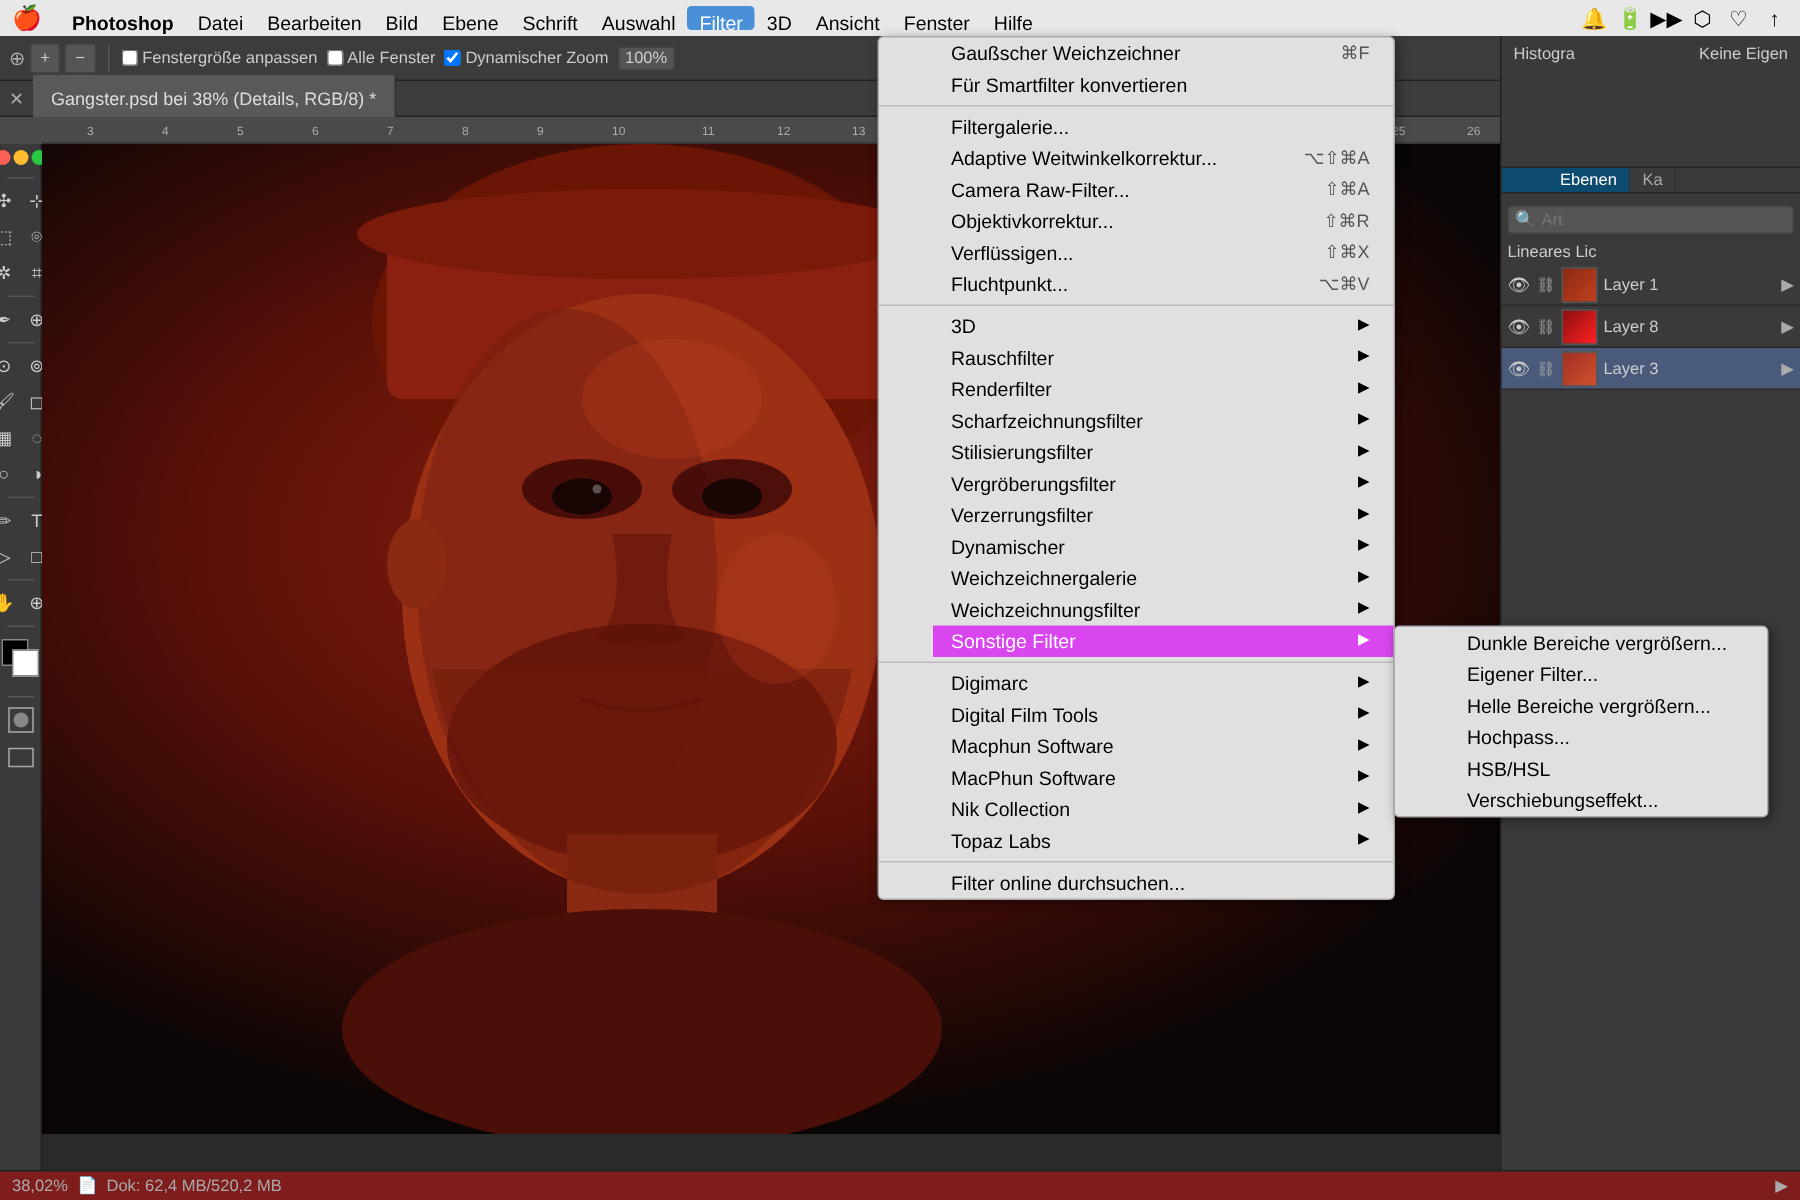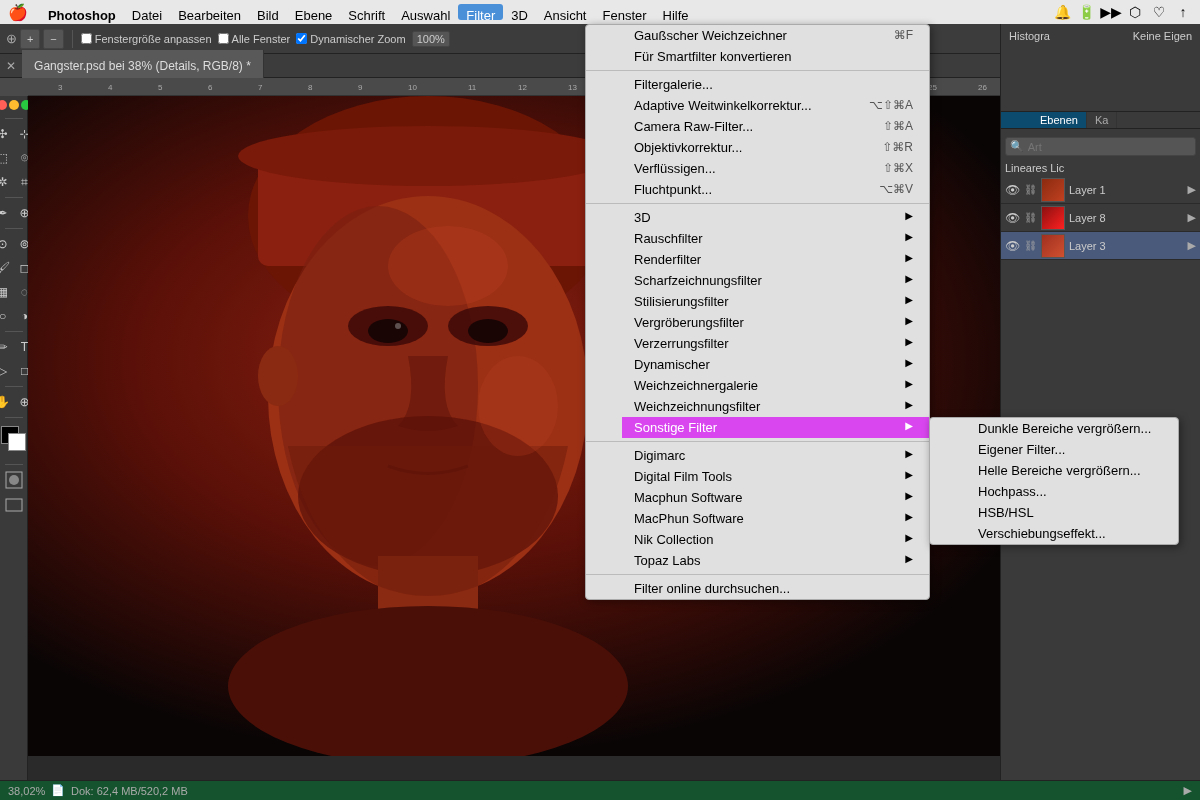--- a/index.html
+++ b/index.html
@@ -297,21 +297,21 @@
       background: linear-gradient(135deg, #8b1010, #ff2020);
     }
 
     
     .statusbar {
       position: absolute;
       bottom: 0;
       left: 0;
       right: 0;
       height: 20px;
-      background: #14532d;
+      background: #7f1d1d;
       border-top: 1px solid #222;
       display: flex;
       align-items: center;
       padding: 0 8px;
       font-size: 11px;
       color: #aaa;
       gap: 6px;
     }
 
     

